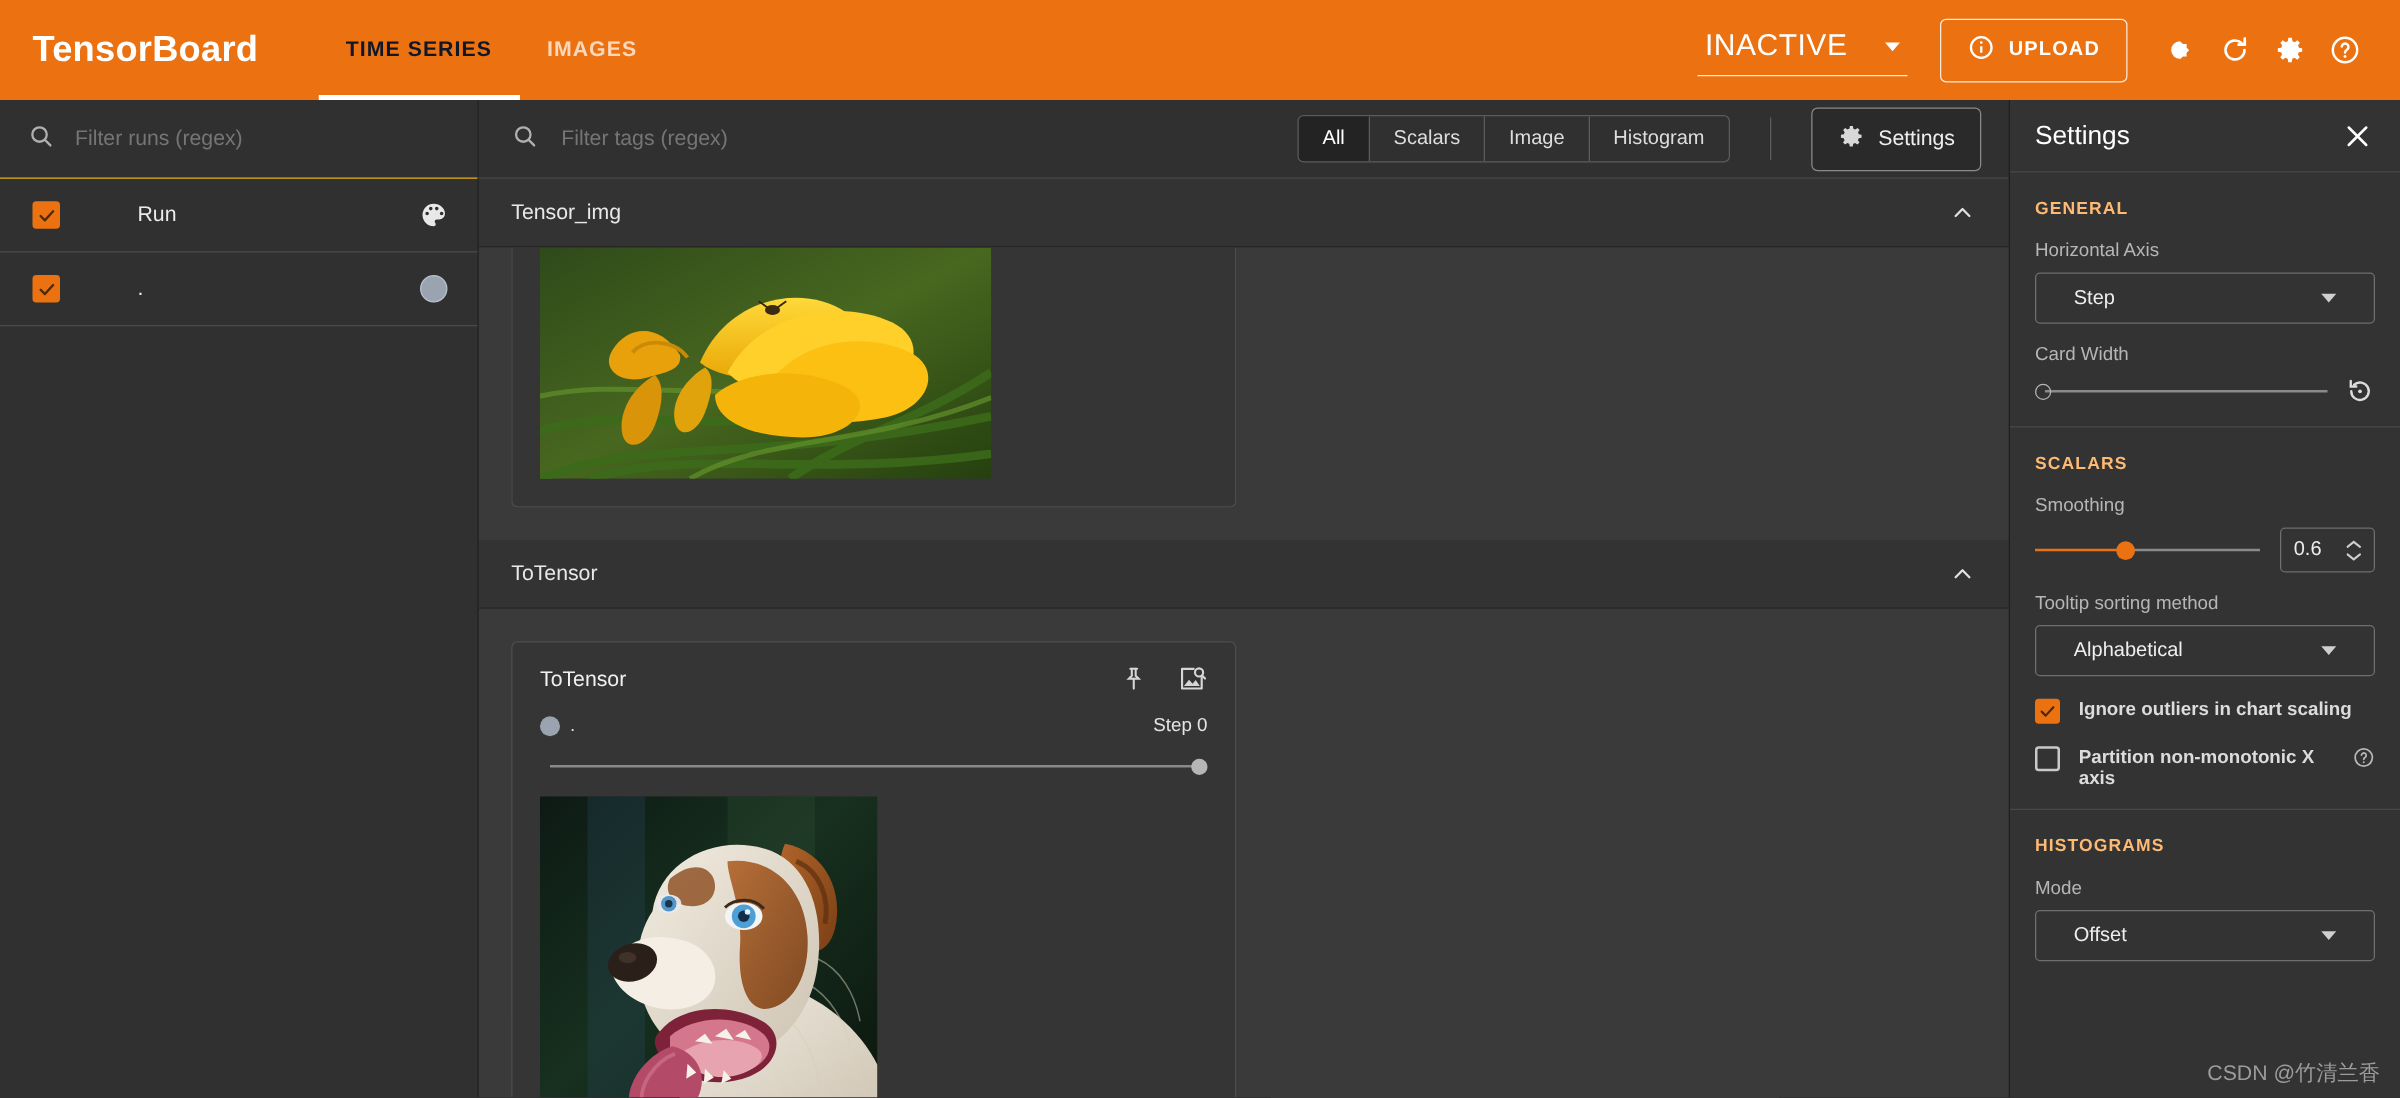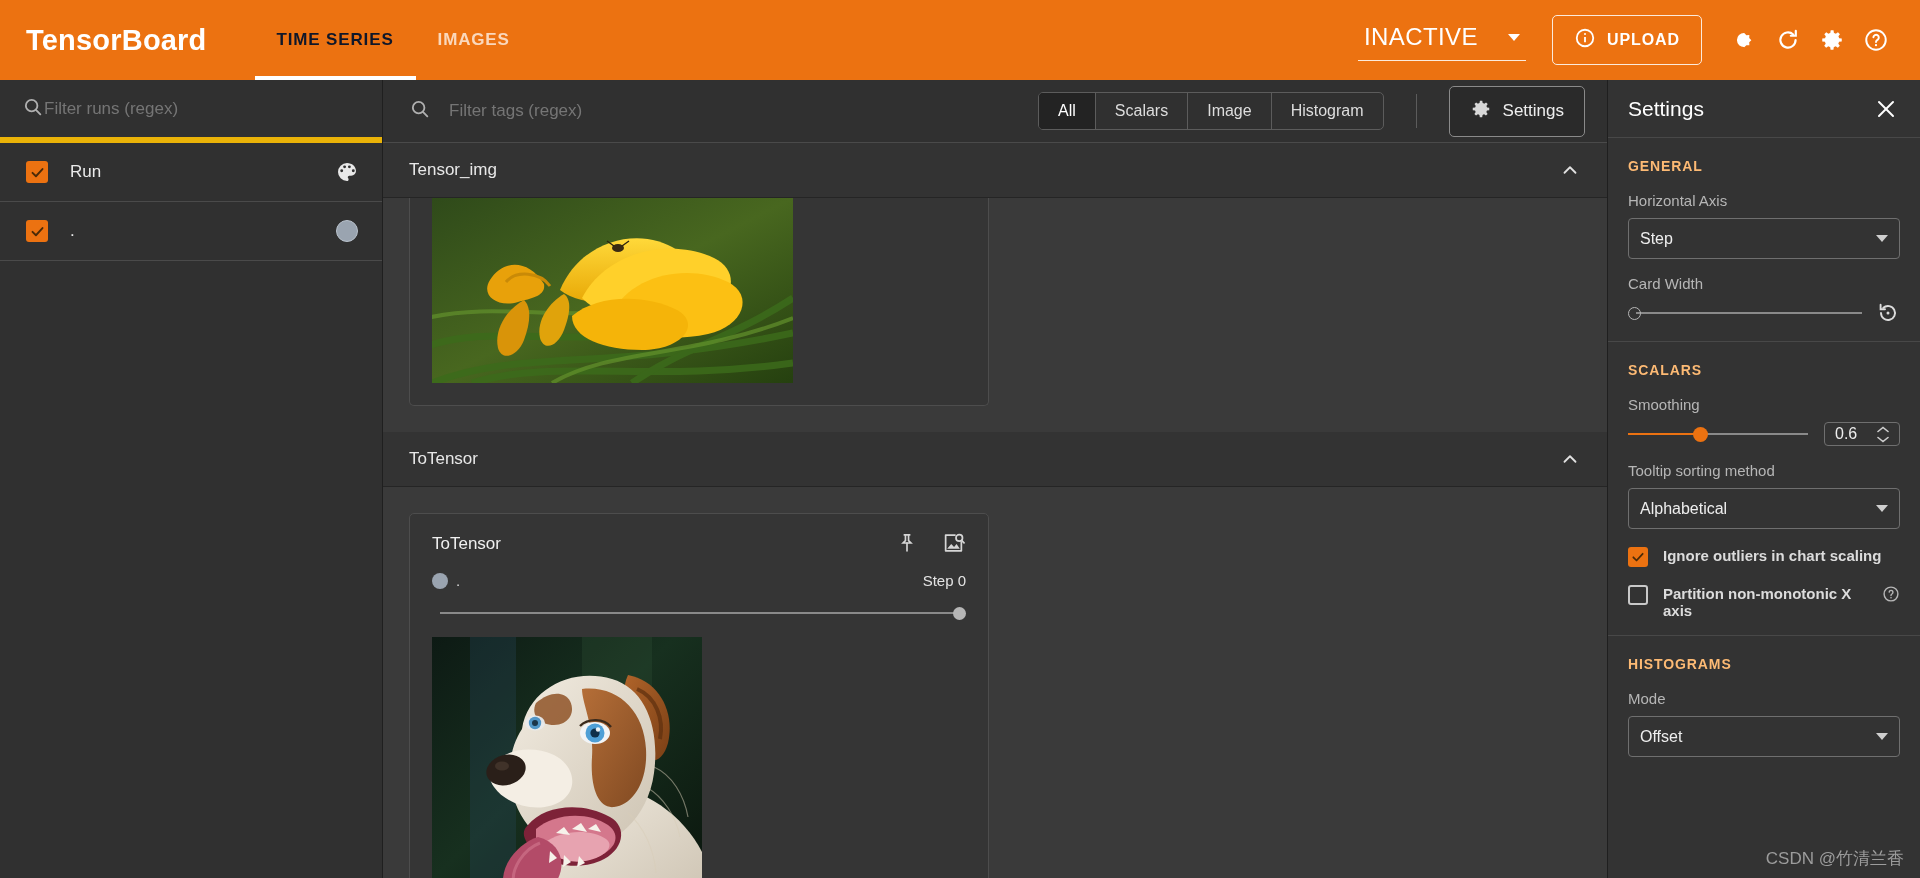--- a/index.html
+++ b/index.html
@@ -86,35 +86,36 @@
 
   
   .sidebar {
     width: 383px; flex: 0 0 383px;
     background: #303030;
     border-right: 1px solid #1f1f1f;
     display:flex; flex-direction:column;
   }
   .filter-row {
     height: 63px;
-    display:flex; align-items:center; 
+    display:flex; align-items:center; gap:16px;
     padding: 0 22px;
-    border-bottom:6px solid #eab308;
+    border-bottom:1px solid #eab308;
     justify-content:center;
   }
   .filter-row .ph {
     font-size:17px; color:#9b9b9b; background:transparent;border:none;outline:none;
     flex:1; font-family:"Liberation Sans",sans-serif;
   }
   .run-row {
     height: 59px;
     display:flex;align-items:center;
     padding: 0 22px 0 26px;
     border-bottom:1px solid #4a4a4a;
     cursor:pointer;
+    gap:40px;
   }
   .cbox {
     width:22px;height:22px;border-radius:3px;
     background:#ec7211; display:flex;align-items:center;justify-content:center;
     flex:0 0 22px;
   }
   .cbox svg { display:block; }
   .run-label { margin-left:22px; font-size:17px; color:#eaeaea; flex:1; }
   .palette-icon { width:26px;height:26px;display:flex;align-items:center;justify-content:center; }
   .color-dot {
@@ -209,21 +210,21 @@
   .sp-title { font-size:21px;color:#fff;flex:1; }
   .sp-close { width:24px;height:24px;cursor:pointer; }
   .sp-section { padding: 20px 20px 16px 20px; border-bottom:1px solid #484848; }
   .sp-section.nb { border-bottom:none; }
   .sp-heading {
     font-size:14px;font-weight:bold;color:#fdba74;letter-spacing:.9px;margin-bottom:18px;
   }
   .sp-label { font-size:15px;color:#b6b6b6; margin-bottom:9px; }
   .sp-select {
     height:41px;border:1px solid #6f6f6f;border-radius:4px;
-    display:flex;align-items:center;padding:0 11px;
+    display:flex;align-items:center;padding:0 30px;
     font-size:16px;color:#eee;cursor:pointer; background:transparent;gap:36px;
   }
   .sp-select .v { flex:1; }
   .sel-caret {
     width:0;height:0;border-left:6px solid transparent;border-right:6px solid transparent;
     border-top:7px solid #cfcfcf;
   }
   .sp-gap { height:16px; }
 
   .cardwidth-row { display:flex;align-items:center;gap:14px;margin-top:4px; }
@@ -236,21 +237,21 @@
   .reset-icon { width:24px;height:24px;cursor:pointer;flex:0 0 24px; }
 
   .smooth-row { display:flex;align-items:center;gap:16px; }
   .sm-slider { flex:1;position:relative;height:18px; }
   .sm-track-l { position:absolute;left:0;top:8px;height:2px;background:#ec7211;width:39%; }
   .sm-track-r { position:absolute;right:0;top:8px;height:2px;background:#8a8a8a;width:61%; }
   .sm-thumb {
     position:absolute;left:36%;top:2px;width:15px;height:15px;border-radius:50%;background:#ec7211;
   }
   .sm-input {
-    width:76px;height:24px;border:1px solid #6f6f6f;border-radius:4px;
+    width:76px;height:36px;border:1px solid #6f6f6f;border-radius:4px;
     display:flex;align-items:center;padding:0 6px 0 10px;
   }
   .sm-val { font-size:16px;color:#eee;flex:1; }
   .spin {
     display:flex;flex-direction:column;align-items:center;justify-content:center;gap:3px;
     width:20px;cursor:pointer;
   }
   .spin svg { display:block; }
 
   .check-row { display:flex;align-items:flex-start;gap:15px;margin-top:18px;cursor:pointer;font-weight:bold; }

